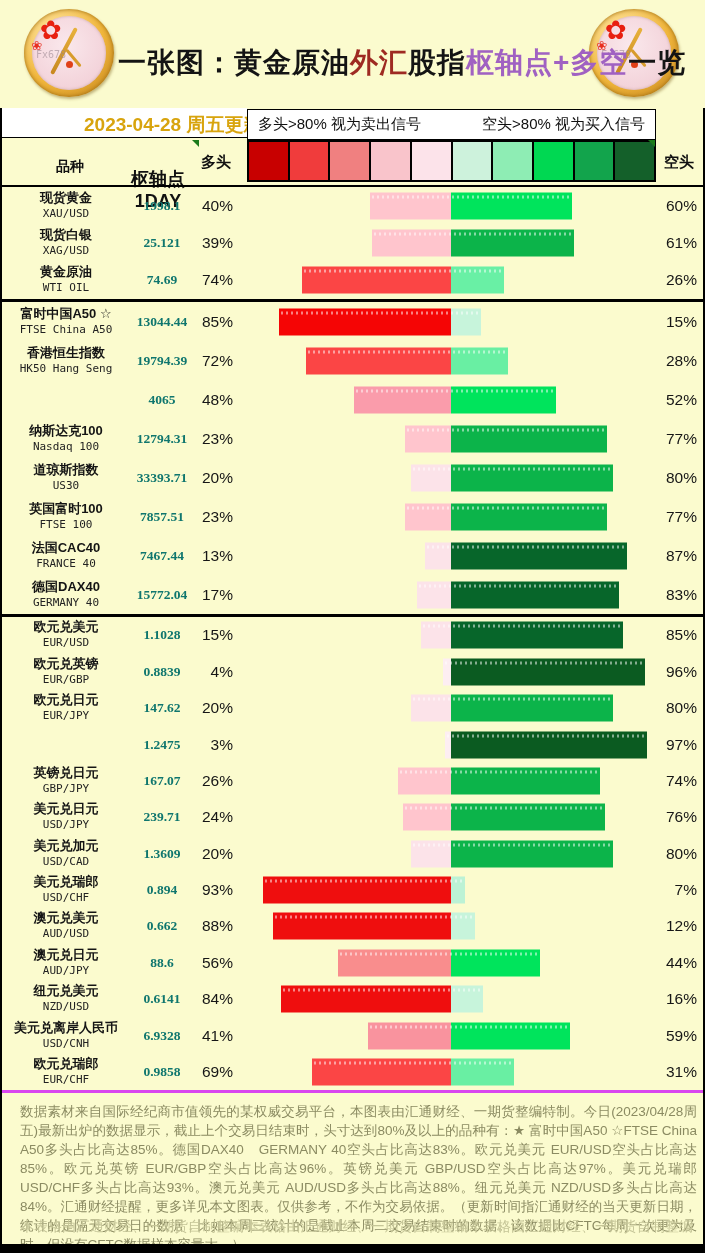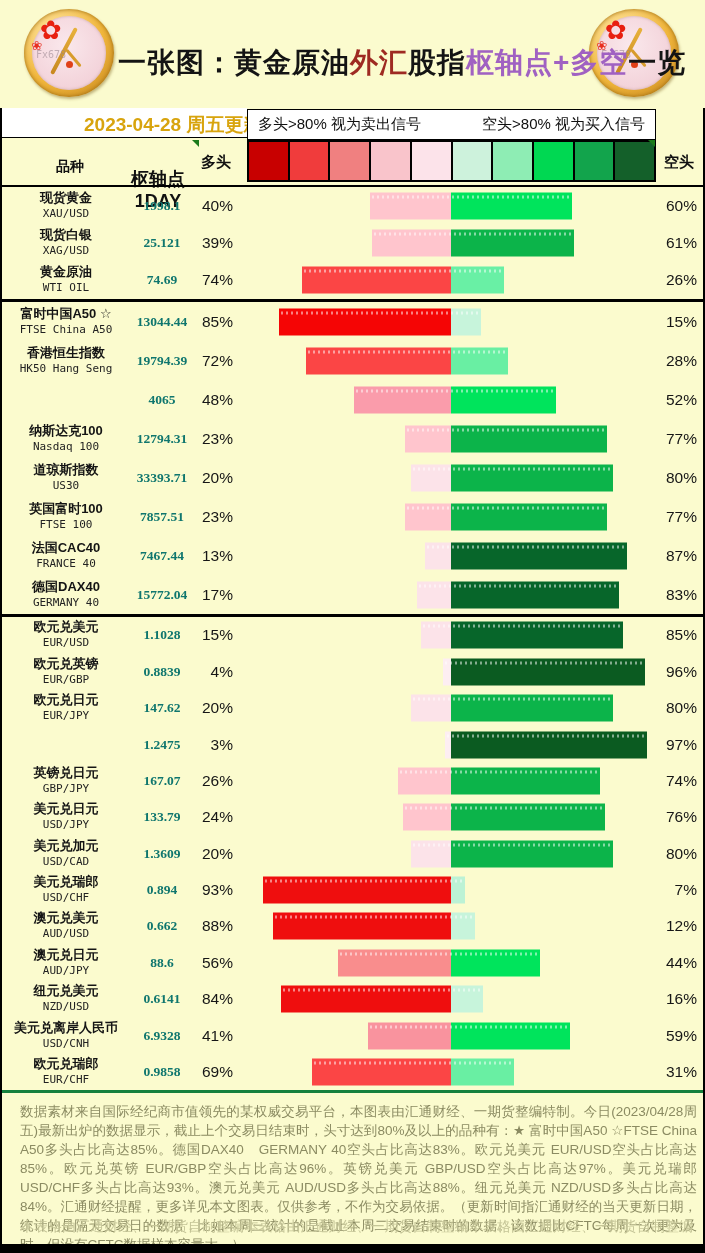--- a/index.html
+++ b/index.html
@@ -61,21 +61,21 @@
   .hdr-short{left:656px;width:46px;top:153px;font-size:15px;}
 
   .cmark{position:absolute;width:0;height:0;border-top:7px solid #1B7B1B;border-left:7px solid transparent;}
   .cmark1{left:192px;top:140px;}
   .cmark2{left:648px;top:140px;}
 
   
   .table{position:absolute;left:0;top:185px;width:705px;}
   .section{border-top:2px solid #000;}
   .section + .section{border-top:3px solid #000;}
-  .section:last-child{border-bottom:3px solid #15803d;}
+  .section:last-child{border-bottom:3px solid #d946ef;}
   .row{position:relative;}
   .s1 .row{height:37.4px;} .s2 .row{height:39px;} .s3 .row{height:36.4px;}
   .name-col{position:absolute;left:6px;top:50%;transform:translateY(-50%);width:120px;text-align:center;line-height:14px;}
   .cn-name{font-size:13px;font-weight:bold;color:#141414;}
   .sym{font-size:11px;color:#222;font-family:"DejaVu Sans Mono",monospace;margin-top:2px;}
   .pivot{position:absolute;left:122px;width:80px;top:50%;transform:translateY(-50%);
     text-align:center;font-size:13.5px;font-weight:bold;color:#0f766e;
     font-family:Liberation Serif, serif;}
   .pct{position:absolute;top:50%;transform:translateY(-50%);font-size:15.5px;font-weight:normal;color:#161616;text-align:right;}
   .pct-long{left:178px;width:55px;}
@@ -366,21 +366,21 @@
             <div class="seg" style="width:149.48px;background:#0CB44A;"></div>
             <div class="dots"></div>
           </div>
           <div class="pct pct-short">74%</div>
         </div>
         <div class="row">
           <div class="name-col">
             <div class="cn-name">美元兑日元</div>
             <div class="sym">USD/JPY</div>
           </div>
-          <div class="pivot">133.79</div>
+          <div class="pivot">239.71</div>
           <div class="pct pct-long">24%</div>
           <div class="bar" style="left:402.52px;width:202px;">
             <div class="seg" style="width:48.480000000000004px;background:#FFC5CD;"></div>
             <div class="seg" style="width:153.52px;background:#0CB44A;"></div>
             <div class="dots"></div>
           </div>
           <div class="pct pct-short">76%</div>
         </div>
         <div class="row">
           <div class="name-col">

